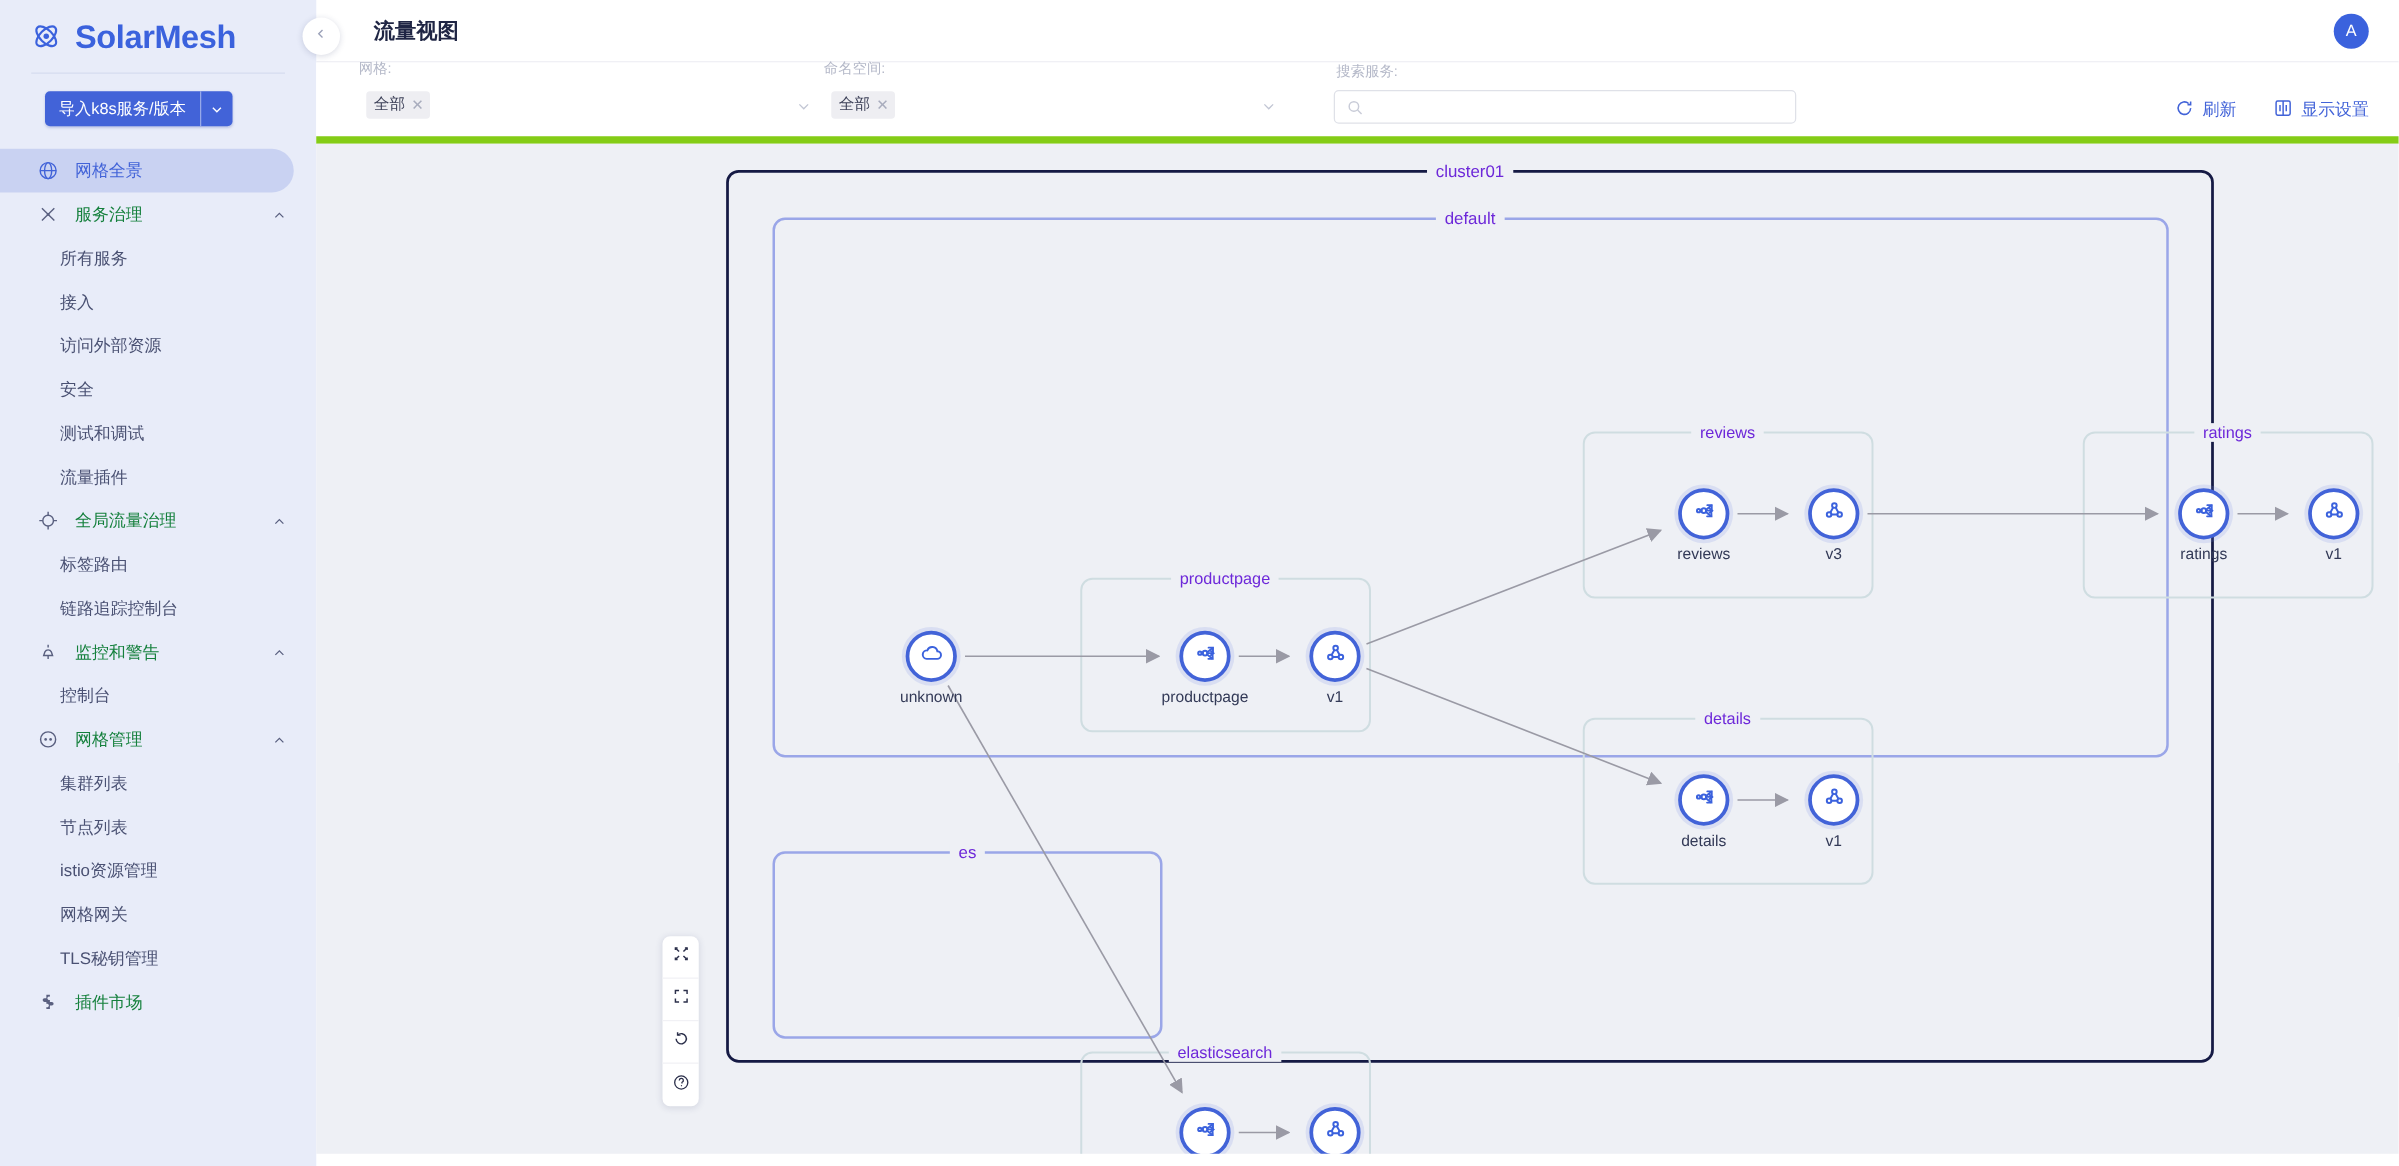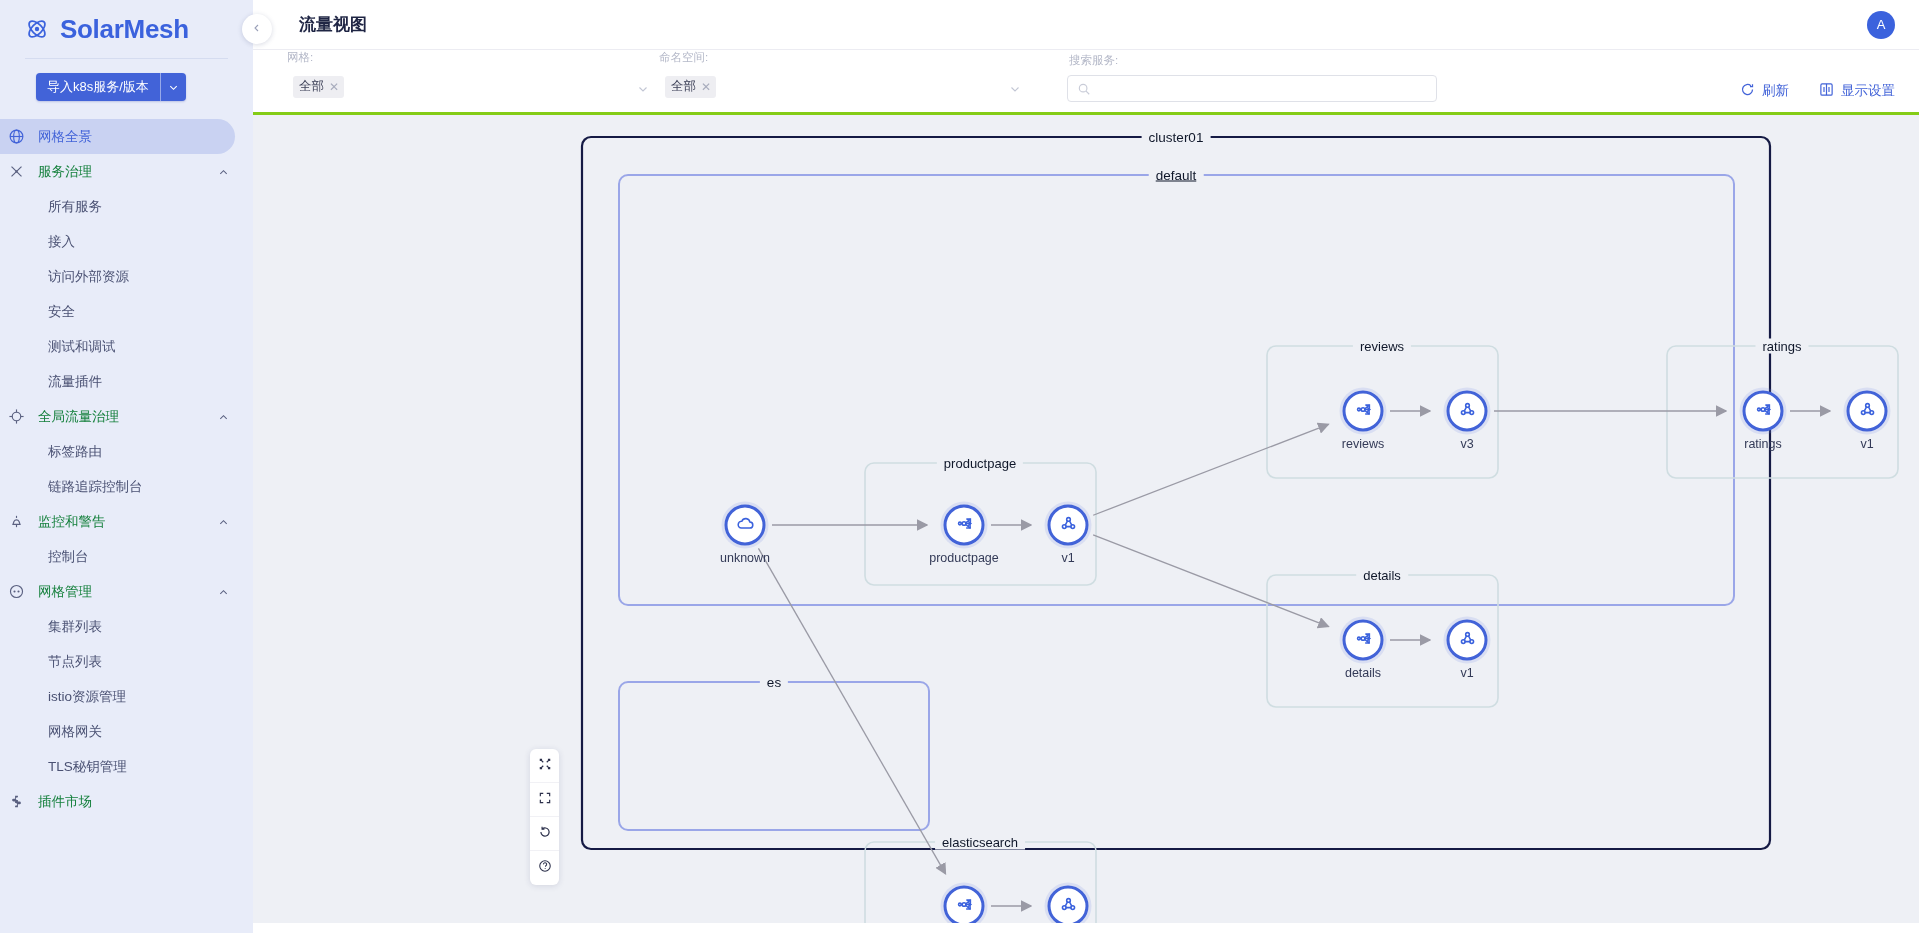--- a/index.html
+++ b/index.html
@@ -35,21 +35,21 @@
   .import-caret {
     width: 26px; display:flex; align-items:center; justify-content:center;
     border-left: 1px solid rgba(255,255,255,.45); color:#fff;
   }
 
   .menu { padding-top: 6px; flex: 1 1 auto; }
   .m-item {
     height: 35px; display: flex; align-items: center; cursor: pointer;
     font-size: 13.5px; color: #15803d; position: relative;
   }
-  .m-item.top { padding-left: 8px; gap: 13px; }
+  .m-item.top { padding-left: 30px; gap: 13px; }
   .m-item.sub { padding-left: 48px; color:#4a5173; }
   .m-item.active {
     background: #c9d2f2; border-radius: 0 18px 18px 0; margin-right: 18px;
     color: #4263d8;
   }
   .m-item.active .m-icon { color: #4263d8; }
   .m-icon { width: 17px; height: 17px; color:#5a6080; display:block; flex:0 0 17px; }
   .m-caret { position: absolute; right: 24px; color:#5a6080; width:11px; height:11px; }
 
   
@@ -69,21 +69,21 @@
   .page-title { font-size: 17px; font-weight: bold; color: #1f2544; }
   .topbar-spacer { flex: 1 1 auto; }
   .avatar {
     width: 28px; height: 28px; border-radius: 50%; background: #3b62dd; color:#fff;
     font-size: 13px; display:flex; align-items:center; justify-content:center; cursor:pointer;
   }
 
   .filterbar {
     height: 65px; flex: 0 0 65px; display: flex; align-items: flex-end;
     padding: 0 24px 10px 24px; background: #fff; position: relative;
-    border-bottom: 3px solid #84cc16;
+    border-bottom: 6px solid #84cc16;
   }
   .field { position: relative; }
   .field-label {
     position: absolute; top: -22px; left: 2px; font-size: 11.5px; color: #b4b8c8;
     white-space: nowrap;
   }
   .select-box {
     width: 372px; height: 30px; display: flex; align-items: center;
     padding: 0 8px; cursor: pointer;
   }
@@ -123,21 +123,21 @@
   }
   .gt-btn {
     height: 34px; display:flex; align-items:center; justify-content:center;
     cursor:pointer; color:#2b2f4a; border-bottom: 1px solid #f1f1f5;
   }
   .gt-btn:last-child { border-bottom: none; }
   .gt-btn svg { width: 14px; height: 14px; }
 
   
   .glabel {
-    position: absolute; font-size: 13px; color: #0f172a; background: #eef0f5;
+    position: absolute; font-size: 13px; color: #6d28d9; background: #eef0f5;
     padding: 0 7px; transform: translate(-50%, -50%); white-space: nowrap;
   }
   .glabel.big { font-size: 13.5px; }
 
   .node { position: absolute; transform: translate(-50%, -50%); }
   .node-circle {
     width: 41px; height: 41px; border-radius: 50%; border: 3.5px solid #4263d8;
     background: #fff; box-shadow: 0 0 0 3px rgba(120,145,235,.18);
     display: flex; align-items: center; justify-content: center; cursor: pointer;
   }
@@ -397,21 +397,21 @@
               <line x1="1241" y1="296" x2="1473" y2="296" marker-end="url(#arw)"></line>
               <line x1="1537" y1="296" x2="1577" y2="296" marker-end="url(#arw)"></line>
               <line x1="1137" y1="525" x2="1177" y2="525" marker-end="url(#arw)"></line>
               <line x1="505.45525719983567" y1="433.40846115587846" x2="692.5613142076327" y2="758.9217384160183" marker-end="url(#arw)"></line>
               <line x1="738" y1="791" x2="778" y2="791" marker-end="url(#arw)"></line>
             </g>
         </svg>
 
         <div id="glabels">
             <div class="glabel big" style="left: 923px; top: 22px;">cluster01</div>
-            <div class="glabel big" style="left: 923px; top: 60px; text-decoration: underline;">default</div>
+            <div class="glabel big" style="left: 923px; top: 60px;">default</div>
             <div class="glabel big" style="left: 521px; top: 567px;">es</div>
             <div class="glabel" style="left: 727px; top: 348px;">productpage</div>
             <div class="glabel" style="left: 1129px; top: 231px;">reviews</div>
             <div class="glabel" style="left: 1529px; top: 231px;">ratings</div>
             <div class="glabel" style="left: 1129px; top: 460px;">details</div>
             <div class="glabel" style="left: 727px; top: 727px;">elasticsearch</div>
           </div>
         <div id="nodes">
             <div class="node" style="left: 492px; top: 410px;">
               <div class="node-circle">

